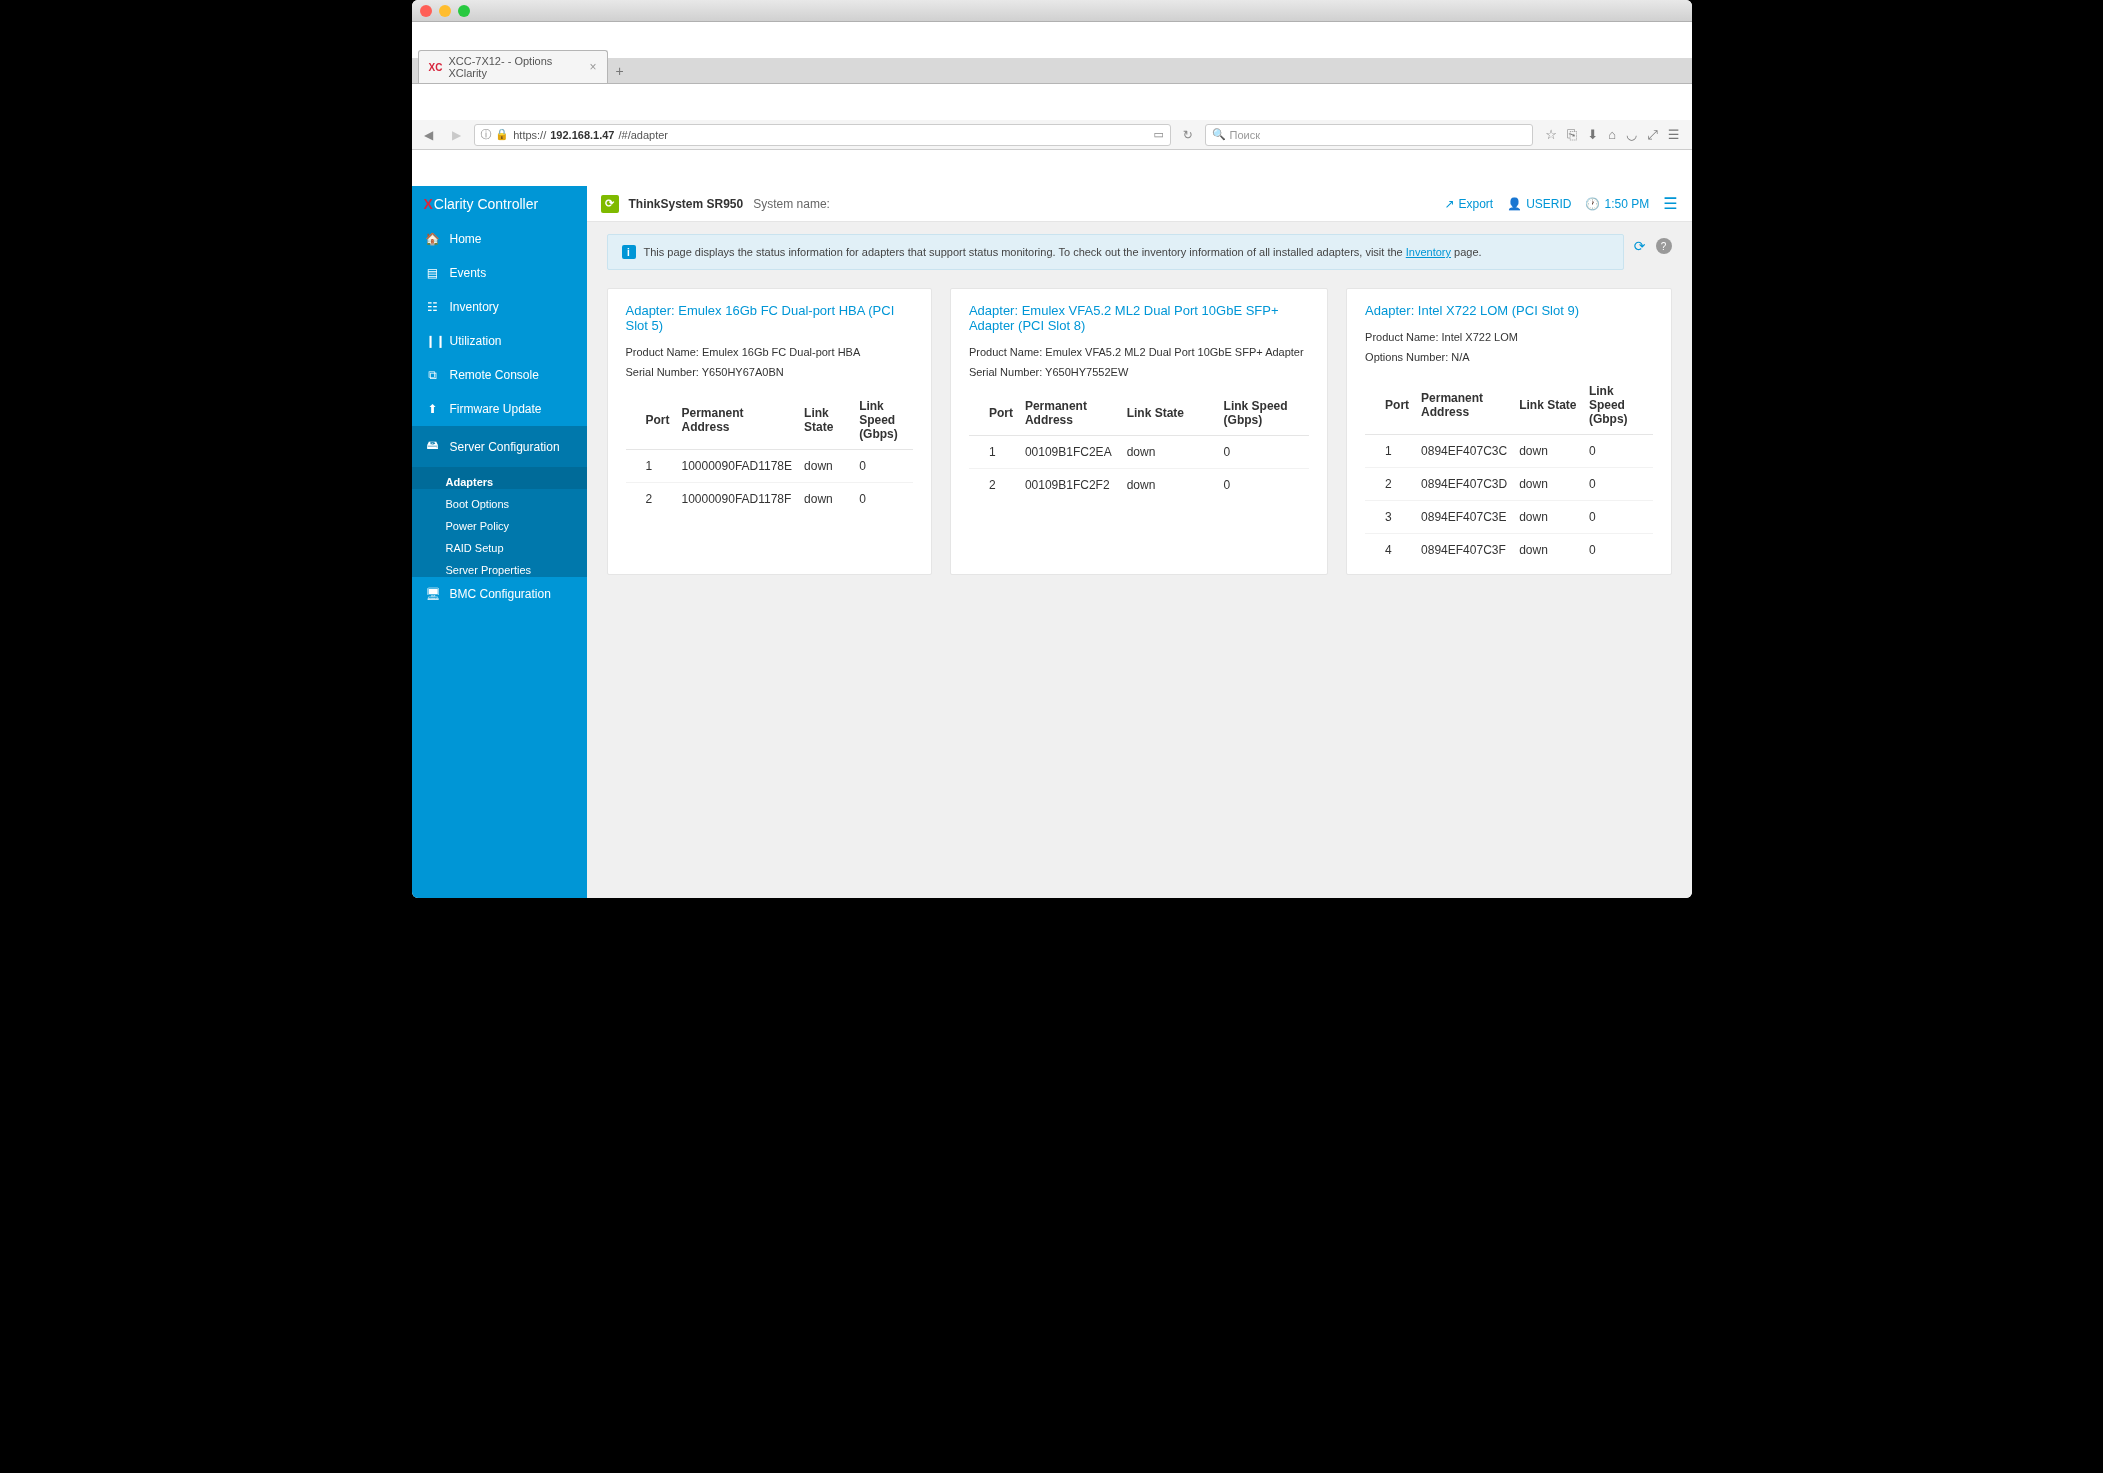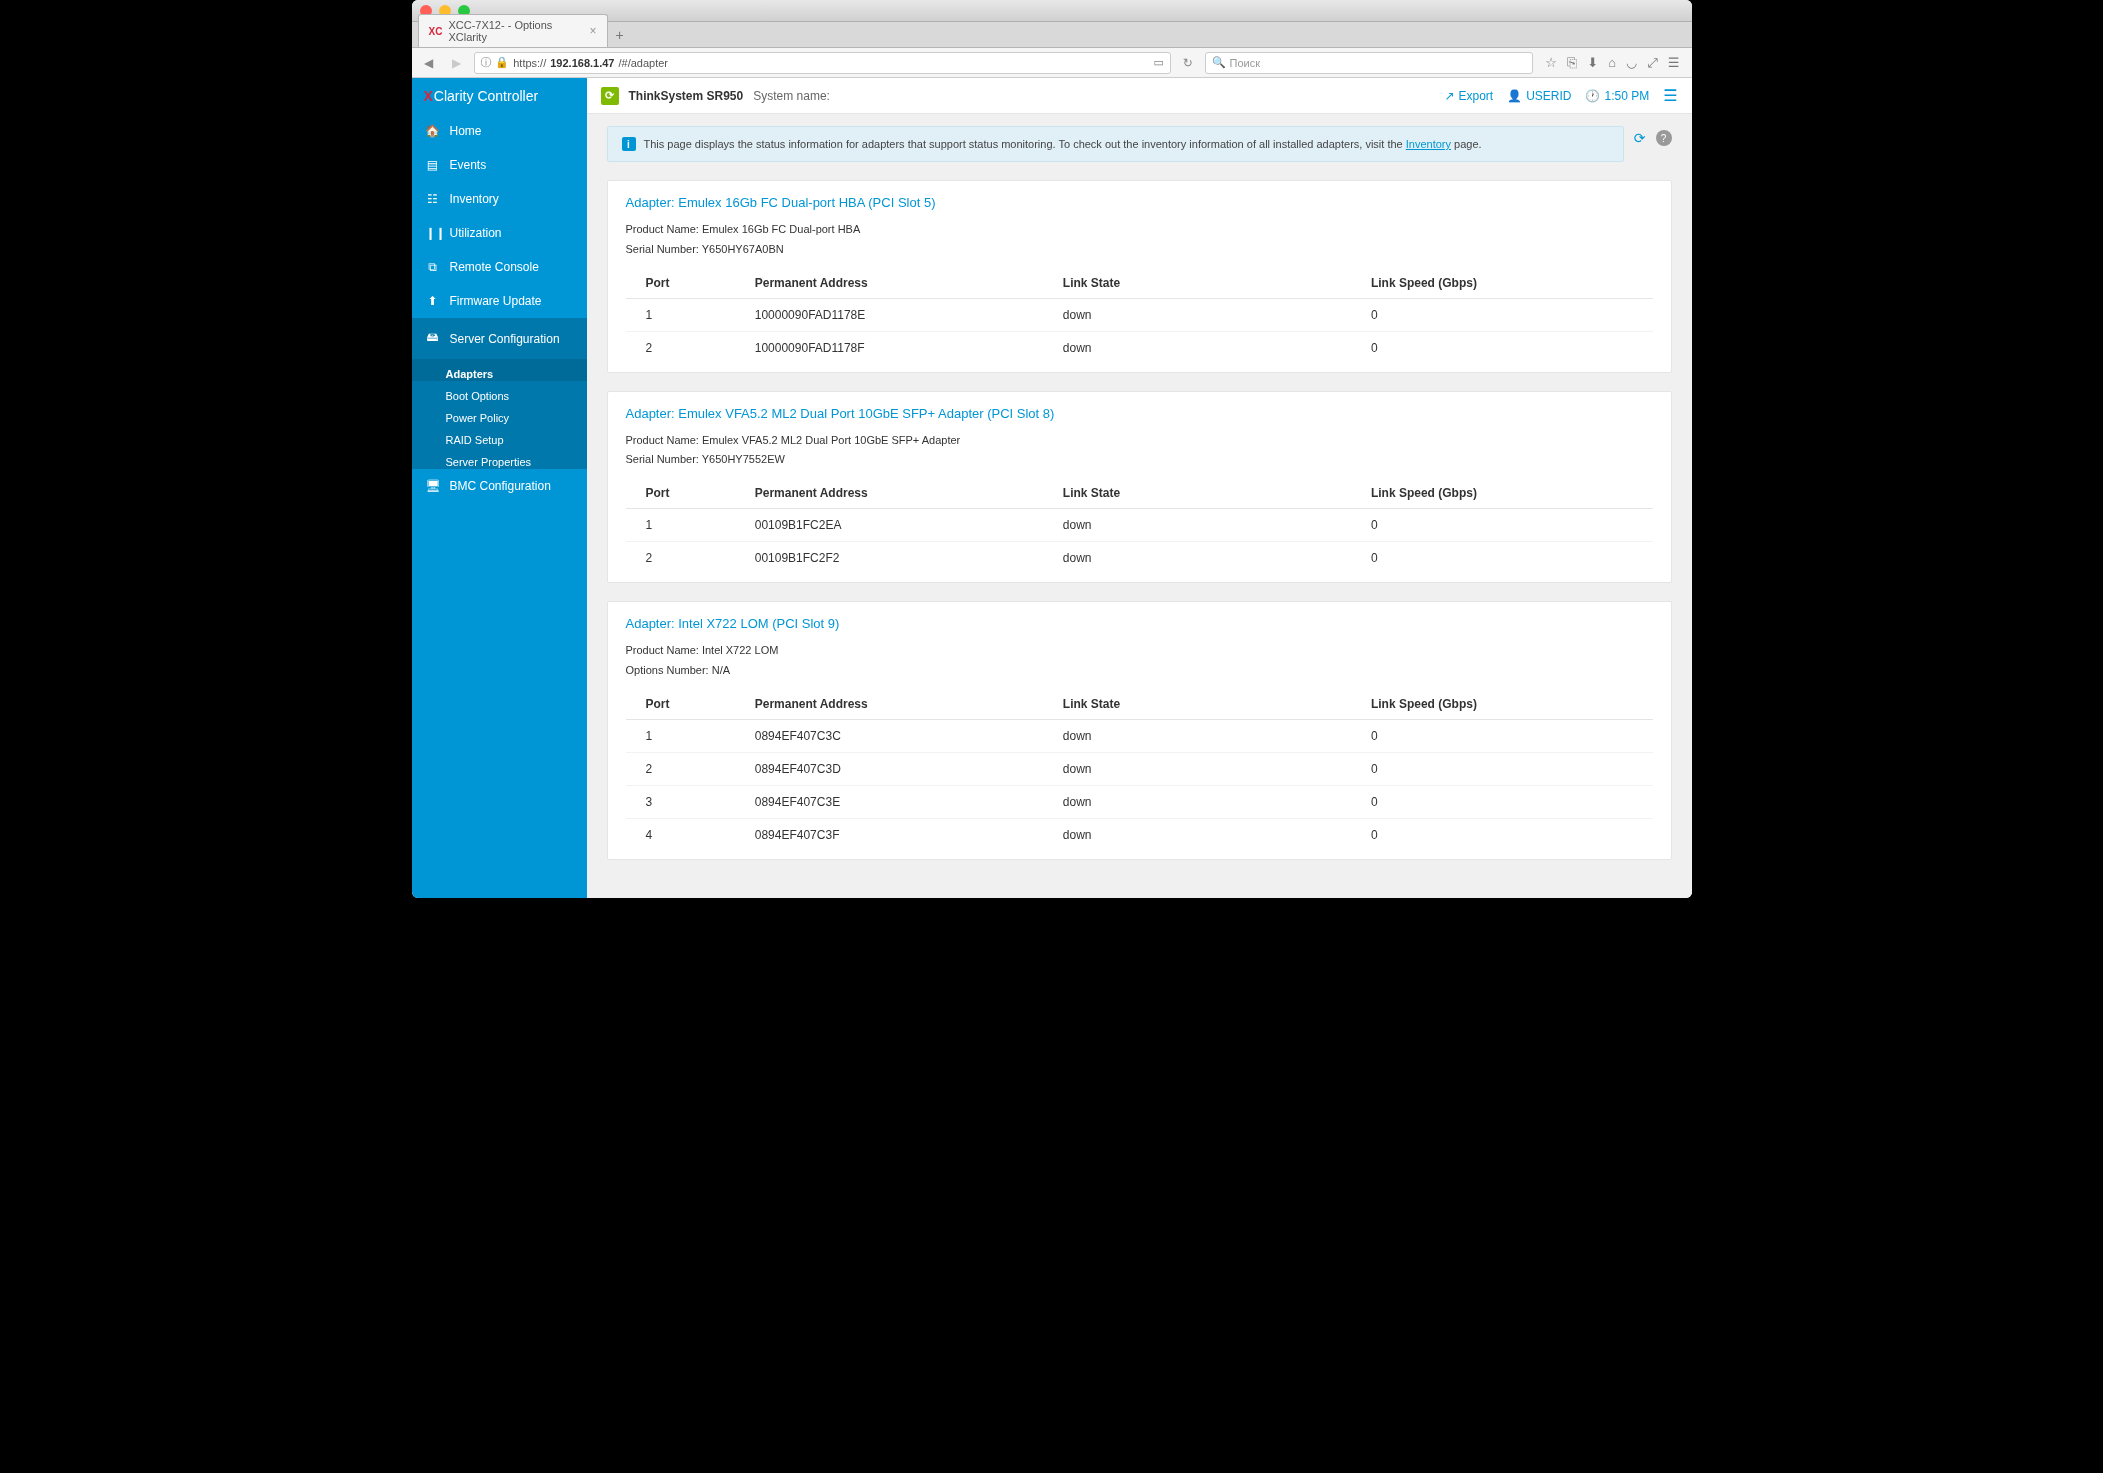--- a/index.html
+++ b/index.html
@@ -1,17 +1,17 @@
 <!DOCTYPE html>
 <html><head>
 <meta charset="utf-8">
 <style>
 * { box-sizing: border-box; margin: 0; padding: 0; }
 body { font-family: "Helvetica Neue", Arial, sans-serif; font-size: 12px; background: #000; }
-.window { width: 1280px; height: 898px; margin: 0 auto; background: #ffffff; border-radius: 6px; overflow: hidden; display: flex; flex-direction: column; box-shadow: 0 10px 40px rgba(0,0,0,.5); }
+.window { width: 1280px; height: 898px; margin: 0 auto; background: #ffffff; border-radius: 6px; overflow: hidden; display: flex; flex-direction: column; box-shadow: 0 10px 40px rgba(0,0,0,.5); gap: 36px; }
 
 
 .mac-titlebar { height: 22px; background: linear-gradient(#e8e8e8,#d0d0d0); display:flex; align-items:center; padding:0 8px; gap:7px; border-bottom:1px solid #b0b0b0;}
 .mac-dot{width:12px;height:12px;border-radius:50%;}
 .dot-red{background:#ff5f57;} .dot-yel{background:#ffbd2e;} .dot-grn{background:#28c940;}
 
 
 .tabstrip{height:26px; background:#d9d9d9; display:flex; align-items:flex-end; padding-left:6px; border-bottom:1px solid #b5b5b5;}
 .tab{background:#f5f5f5; border:1px solid #b5b5b5; border-bottom:none; padding:4px 10px; font-size:11px; border-radius:3px 3px 0 0; display:flex; align-items:center; gap:6px; max-width:190px; color:#555;}
 .tab .x{color:#999; font-size:12px;}
@@ -194,21 +194,21 @@
             <span>
               <span>This page displays the status information for adapters that support status monitoring. To check out the inventory information of all installed adapters, visit the </span><a>Inventory</a><span> page.</span>
             </span>
           </div>
           <div class="top-actions">
             <span style="color:#0096d6;">⟳</span>
             <span class="q">?</span>
           </div>
         </div>
 
-        <div id="adapters" style="display:flex;flex-direction:column;gap:18px;">
+        <div id="adapters" style="display:flex;flex-direction:row;gap:18px;">
             <div class="card">
               <h3>Adapter: Emulex 16Gb FC Dual-port HBA (PCI Slot 5)</h3>
               <div class="meta">
                 <div>Product Name: Emulex 16Gb FC Dual-port HBA</div>
                 <div>Serial Number: Y650HY67A0BN</div>
               </div>
               <table>
                 <thead>
                   <tr>
                     <th>Port</th>

